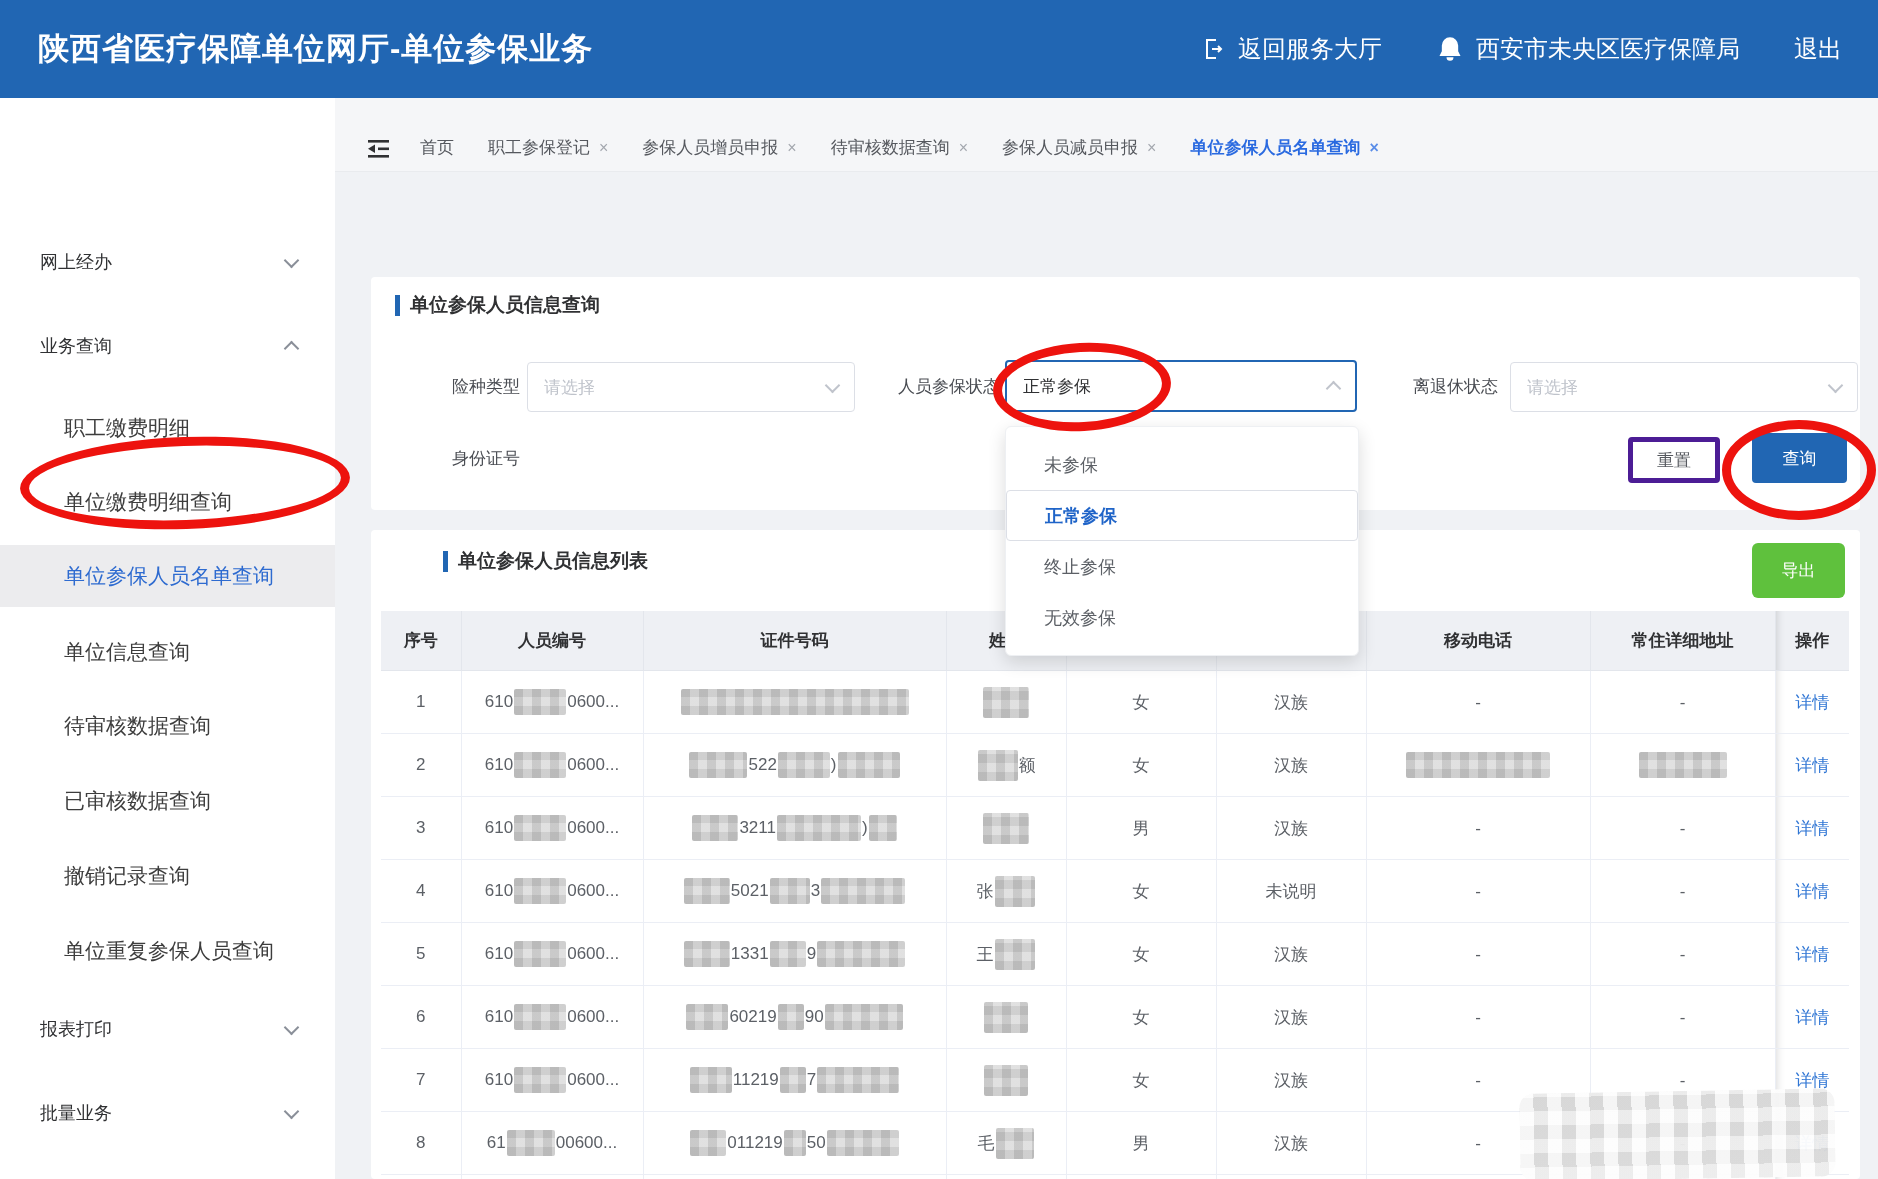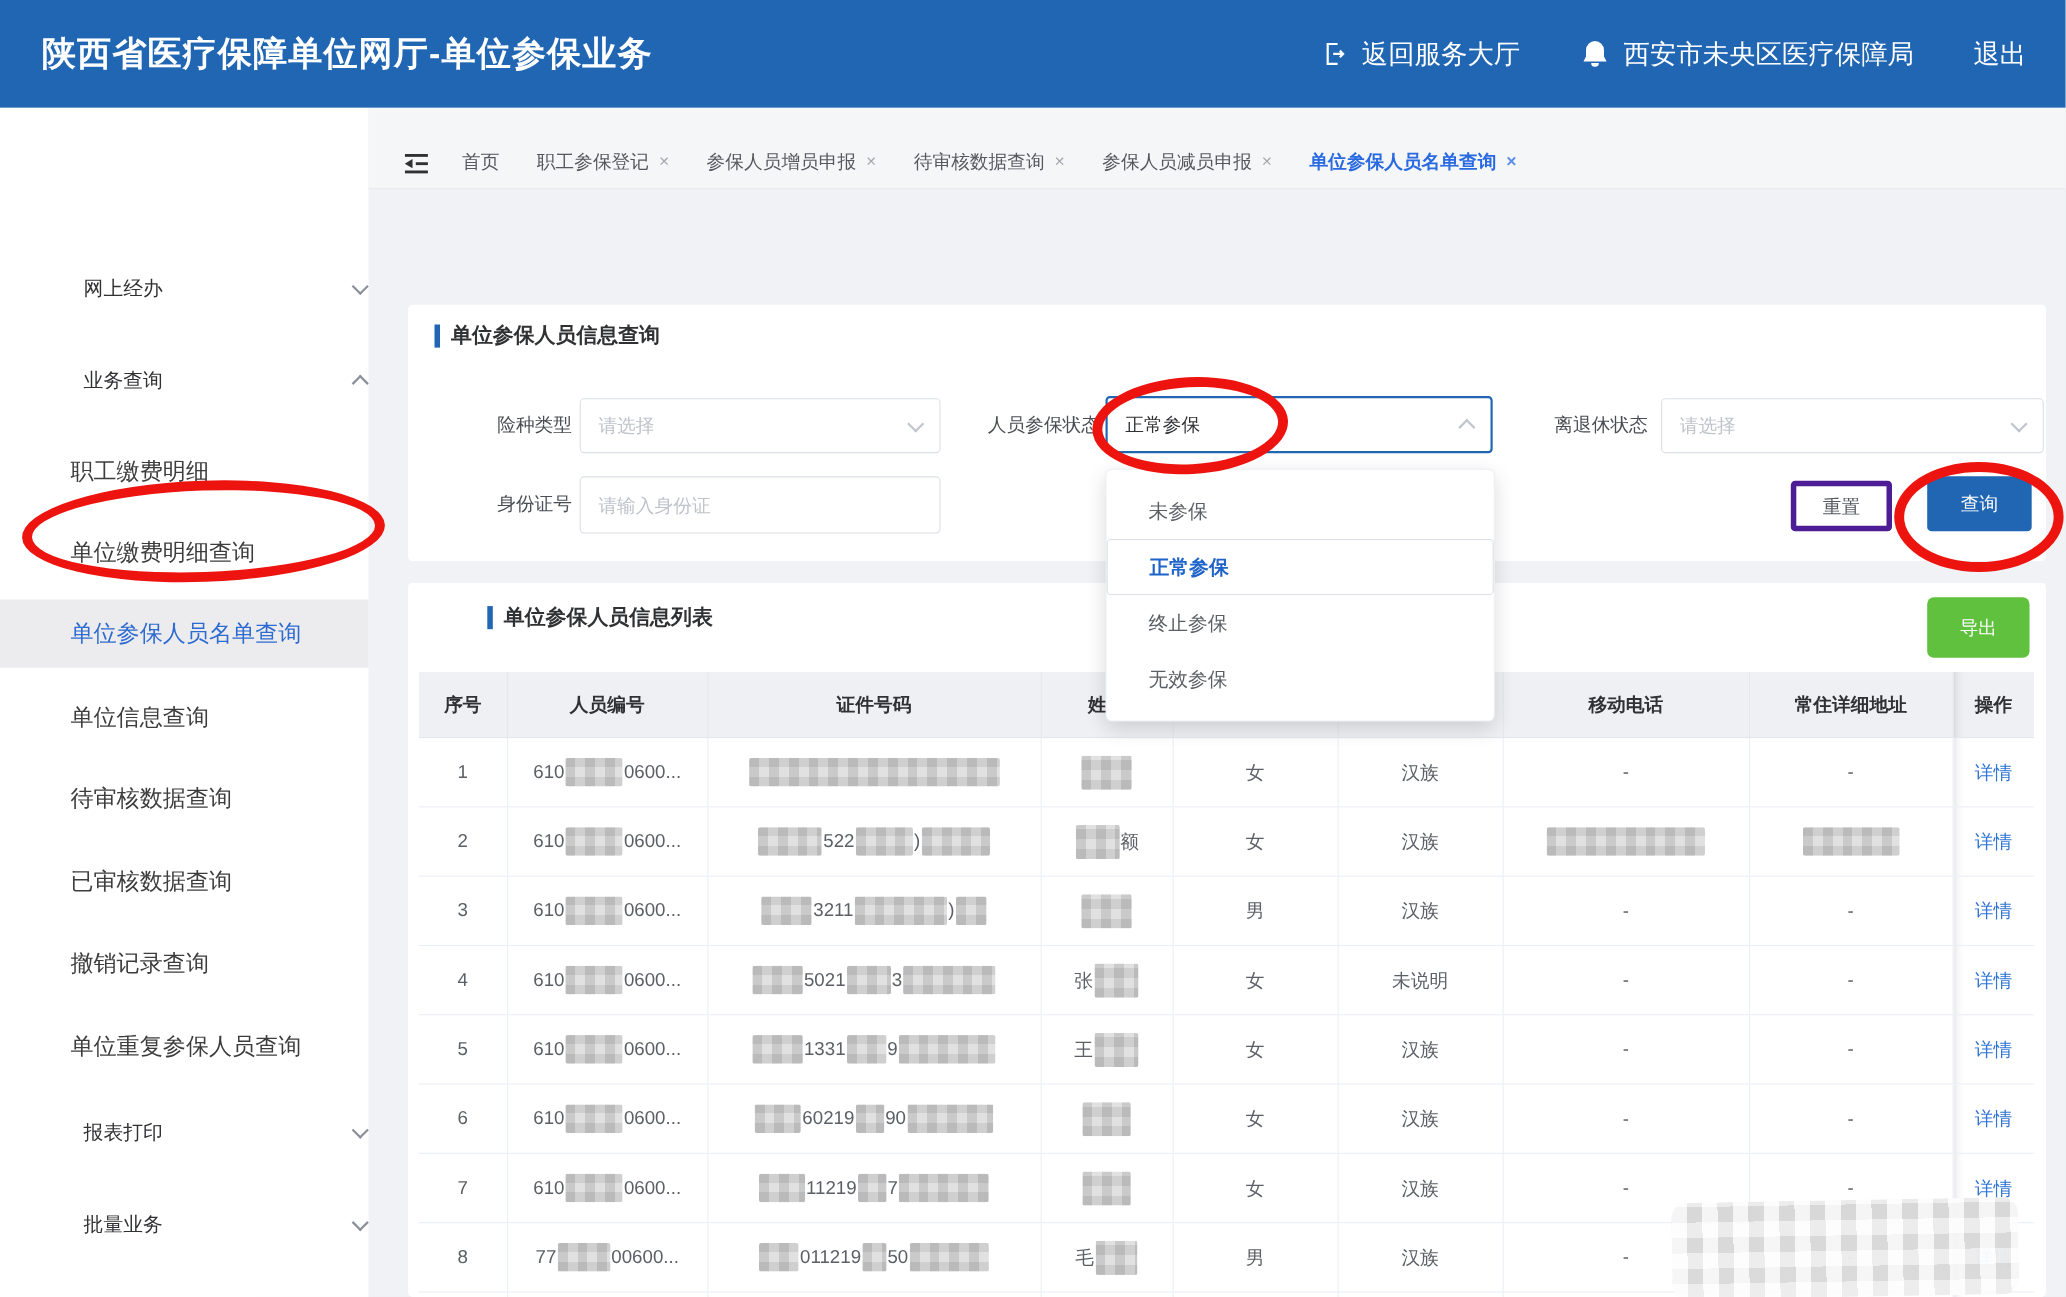--- a/index.html
+++ b/index.html
@@ -9,21 +9,21 @@
 
   
   .hdr{left:0;top:0;width:1878px;height:98px;background:#2166b3;display:flex;align-items:center;}
   .hdr-title{margin-left:38px;font-size:31px;font-weight:bold;color:#fff;letter-spacing:1px;}
   .hdr-right{margin-left:auto;margin-right:36px;display:flex;align-items:center;gap:54px;color:#fff;font-size:24px;}
   .hdr-item{display:flex;align-items:center;gap:12px;cursor:pointer;white-space:nowrap;}
 
   
   .side{left:0;top:98px;width:335px;height:1081px;background:#fff;}
   .sgroup{position:absolute;left:0;width:335px;height:56px;display:flex;align-items:center;
-          padding:0 0 0 40px;box-sizing:border-box;font-size:18px;color:#303133;cursor:pointer;margin-left:36px;}
+          padding:0 0 0 40px;box-sizing:border-box;font-size:18px;color:#303133;cursor:pointer;}
   .ssub{position:absolute;left:0;width:335px;height:62px;display:flex;align-items:center;
         padding:0 0 0 64px;box-sizing:border-box;font-size:21px;color:#3d3d3d;cursor:pointer;}
   .ssub.active{background:#ececee;color:#2e6bd0;}
   .chev{width:9px;height:9px;border-right:2px solid #8a8f99;border-bottom:2px solid #8a8f99;
         display:inline-block;transform:rotate(45deg);position:absolute;right:38px;top:50%;margin-top:-7px;}
   .chev.up{transform:rotate(-135deg);margin-top:-3px;}
 
   
   .tabbar{left:335px;top:98px;width:1543px;height:74px;background:#f5f6f8;border-bottom:1px solid #e9ebee;
           box-sizing:border-box;display:flex;align-items:flex-end;padding:0 0 12px 33px;}
@@ -202,23 +202,20 @@
     <span class="chev2 up"></span>
   </div>
 
   <div class="abs flabel" style="left:1385px;top:374px;width:113px;">离退休状态</div>
   <div class="abs sel" style="left:1510px;top:362px;width:348px;height:50px;">
     <span>请选择</span>
     <span class="chev2"></span>
   </div>
 
   <div class="abs flabel" style="left:430px;top:446px;width:90px;">身份证号</div>
-  <div class="abs inp" style="left:527px;top:433px;width:328px;height:52px;">
-    <span>请输入身份证</span>
-  </div>
 
   <div class="abs btn ghost" style="left:1628px;top:437px;width:92px;height:46px;">重置</div>
   <div class="abs btn primary" style="left:1752px;top:433px;width:95px;height:50px;">查询</div>
 
   <div class="abs panel lpanel"></div>
   <div class="abs sec-title" style="left:395px;top:548px;padding-left:48px;">
     <span class="sec-bar"></span>
     <span>单位参保人员信息列表</span>
   </div>
   <div class="abs btn export" style="left:1752px;top:543px;width:93px;height:55px;">导出</div>
@@ -322,21 +319,21 @@
             <td><span class="redact" style="width: 42px;"></span><span class="ctext">11219</span><span class="redact" style="width: 26px;"></span><span class="ctext">7</span><span class="redact" style="width: 82px;"></span></td>
             <td><span class="redact tall" style="width: 44px;"></span></td>
             <td>女</td>
             <td>汉族</td>
             <td><span class="ctext">-</span></td>
             <td><span class="ctext">-</span></td>
             <td class="op"><span class="detail">详情</span></td>
           </tr>
           <tr>
             <td>8</td>
-            <td><span class="ctext">77</span><span class="redact" style="width: 48px;"></span><span class="ctext">00600...</span></td>
+            <td><span class="ctext">61</span><span class="redact" style="width: 48px;"></span><span class="ctext">00600...</span></td>
             <td><span class="redact" style="width: 36px;"></span><span class="ctext">011219</span><span class="redact" style="width: 22px;"></span><span class="ctext">50</span><span class="redact" style="width: 72px;"></span></td>
             <td><span class="ctext">毛</span><span class="redact tall" style="width: 38px;"></span></td>
             <td>男</td>
             <td>汉族</td>
             <td><span class="ctext">-</span></td>
             <td><span class="ctext">-</span></td>
             <td class="op"><span class="detail">详情</span></td>
           </tr>
           <tr>
             <td>9</td>

